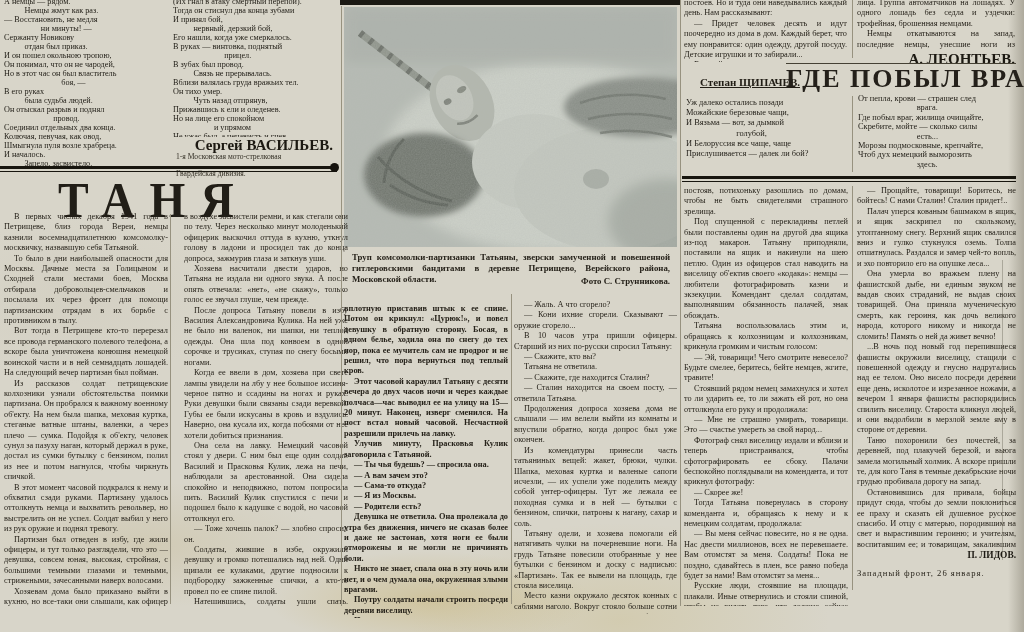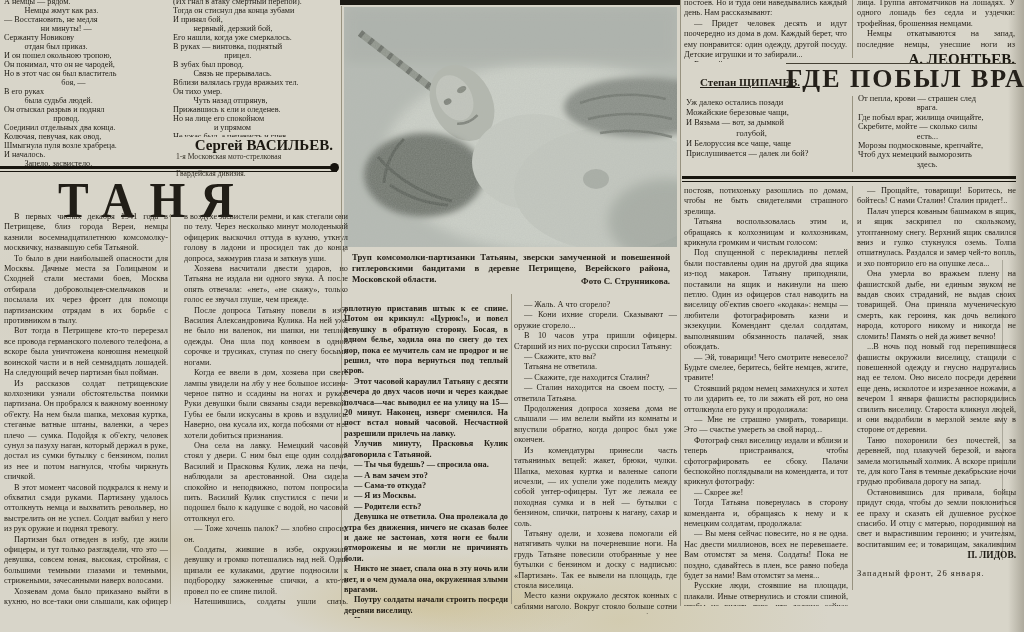--- a/index.html
+++ b/index.html
@@ -220,22 +220,22 @@
       <p>Татьяна не ответила.</p>
       <p>— Скажите, где находится Сталин?</p>
       <p>— Сталин находится на своем посту, — ответила Татьяна.</p>
       <p>Продолжения допроса хозяева дома не слышали — им велели выйти из комнаты и впустили обратно, когда допрос был уже окончен.</p>
       <p>Из комендатуры принесли часть татьяниных вещей: жакет, брюки, чулки. Шапка, меховая куртка и валеные сапоги исчезли, — их успели уже поделить между собой унтер-офицеры. Тут же лежала ее походная сумка и в ней — бутылки с бензином, спички, патроны к нагану, сахар и соль.</p>
       <p>Татьяну одели, и хозяева помогали ей натягивать чулки на почерневшие ноги. На грудь Татьяне повесили отобранные у нее бутылки с бензином и доску с надписью: «Партизан». Так ее вывели на площадь, где стояла виселица.</p>
       <p>Место казни окружало десяток конных с саблями наголо. Вокруг стояло больше сотни немецких солдат и несколько офицеров. Местным жителям было приказано собраться и присутствовать при казни, но их пришло немного, а некоторые, придя и</p>
     </div>
   <div class="col cont" style="left:684px;top:186px;width:164px;height:420px;">
       <p>постояв, потихоньку разошлись по домам, чтобы не быть свидетелями страшного зрелища.</p>
+      <p>Под спущенной с перекладины петлей были поставлены один на другой два ящика из-под макарон. Татьяну приподняли, поставили на ящик и накинули на шею петлю. Один из офицеров стал наводить на виселицу об'ектив своего «кодака»: немцы — любители фотографировать казни и экзекуции. Комендант сделал солдатам, выполнявшим обязанность палачей, знак обождать.</p>
       <p>Татьяна воспользовалась этим и, обращаясь к колхозницам и колхозникам, крикнула громким и чистым голосом:</p>
-      <p>Под спущенной с перекладины петлей были поставлены один на другой два ящика из-под макарон. Татьяну приподняли, поставили на ящик и накинули на шею петлю. Один из офицеров стал наводить на виселицу об'ектив своего «кодака»: немцы — любители фотографировать казни и экзекуции. Комендант сделал солдатам, выполнявшим обязанность палачей, знак обождать.</p>
       <p>— Эй, товарищи! Чего смотрите невесело? Будьте смелее, беритесь, бейте немцев, жгите, травите!</p>
       <p>Стоявший рядом немец замахнулся и хотел то ли ударить ее, то ли зажать ей рот, но она оттолкнула его руку и продолжала:</p>
       <p>— Мне не страшно умирать, товарищи. Это — счастье умереть за свой народ...</p>
       <p>Фотограф снял виселицу издали и вблизи и теперь пристраивался, чтобы сфотографировать ее сбоку. Палачи беспокойно поглядывали на коменданта, и тот крикнул фотографу:</p>
       <p>— Скорее же!</p>
       <p>Тогда Татьяна повернулась в сторону коменданта и, обращаясь к нему и к немецким солдатам, продолжала:</p>
       <p>— Вы меня сейчас повесите, но я не одна. Нас двести миллионов, всех не перевешаете. Вам отомстят за меня. Солдаты! Пока не поздно, сдавайтесь в плен, все равно победа будет за нами! Вам отомстят за меня...</p>
       <p>Русские люди, стоявшие на площади, плакали. Иные отвернулись и стояли спиной, чтобы не видеть того, что должно сейчас произойти.</p>
     </div>
   <div class="col" style="left:857px;top:186px;width:159px;height:362px;">

